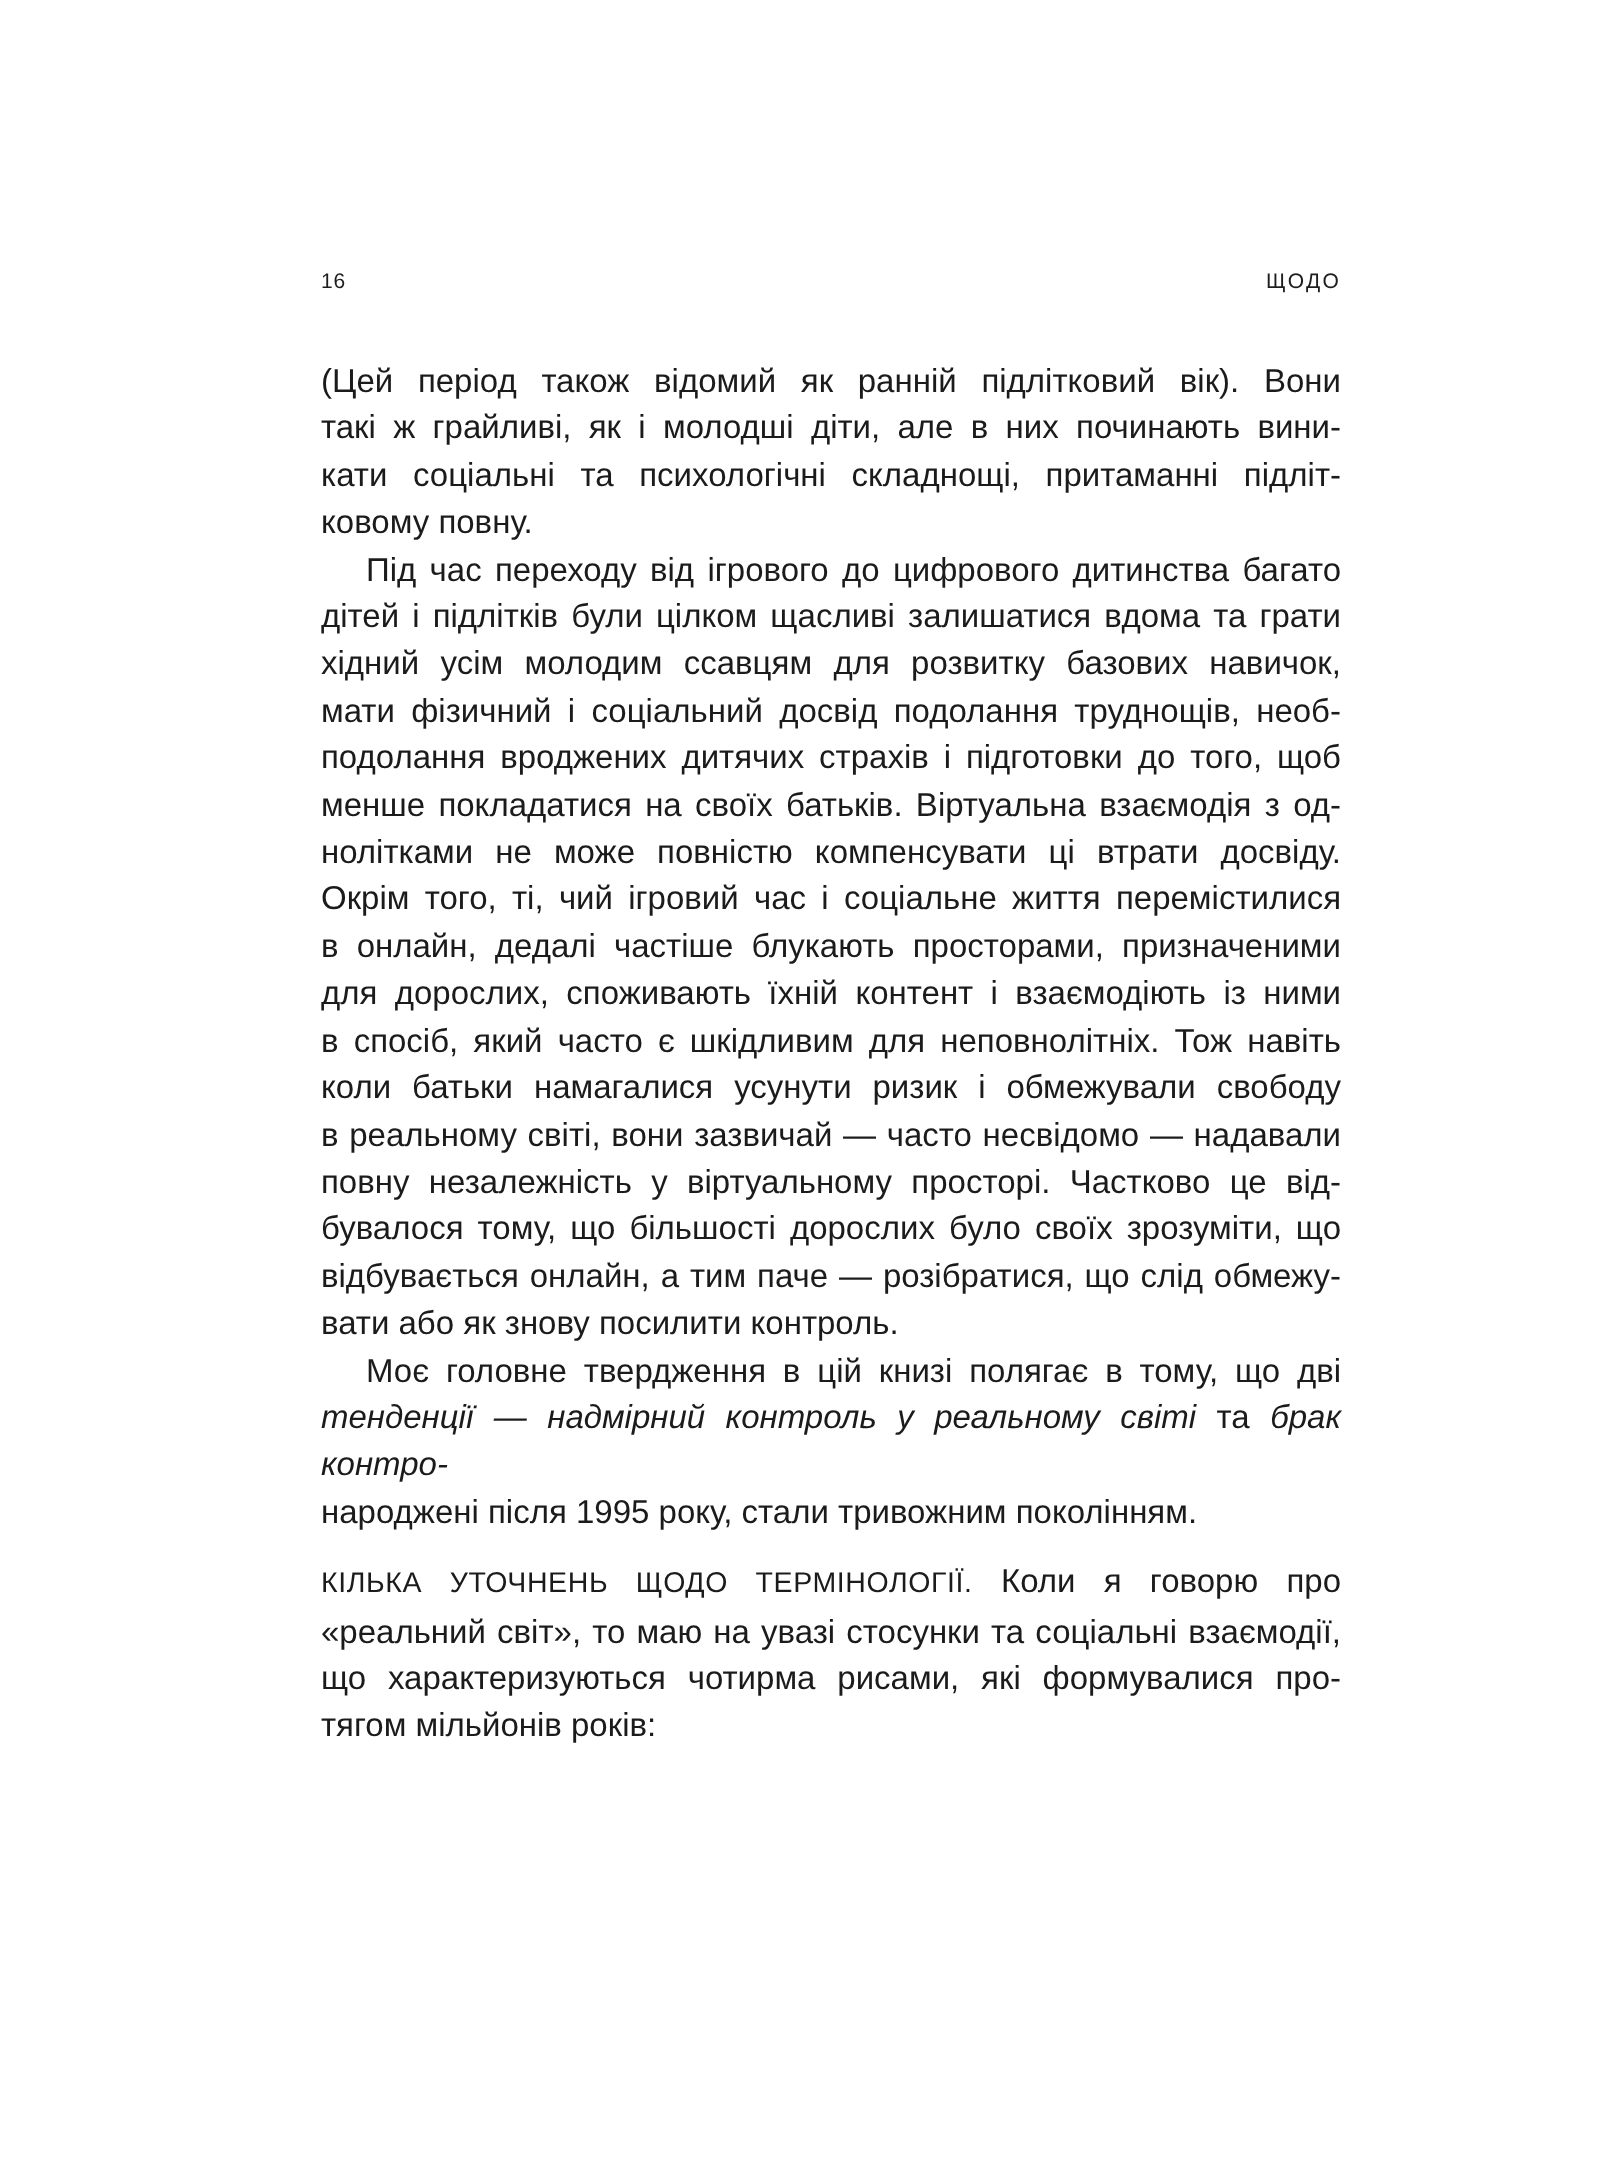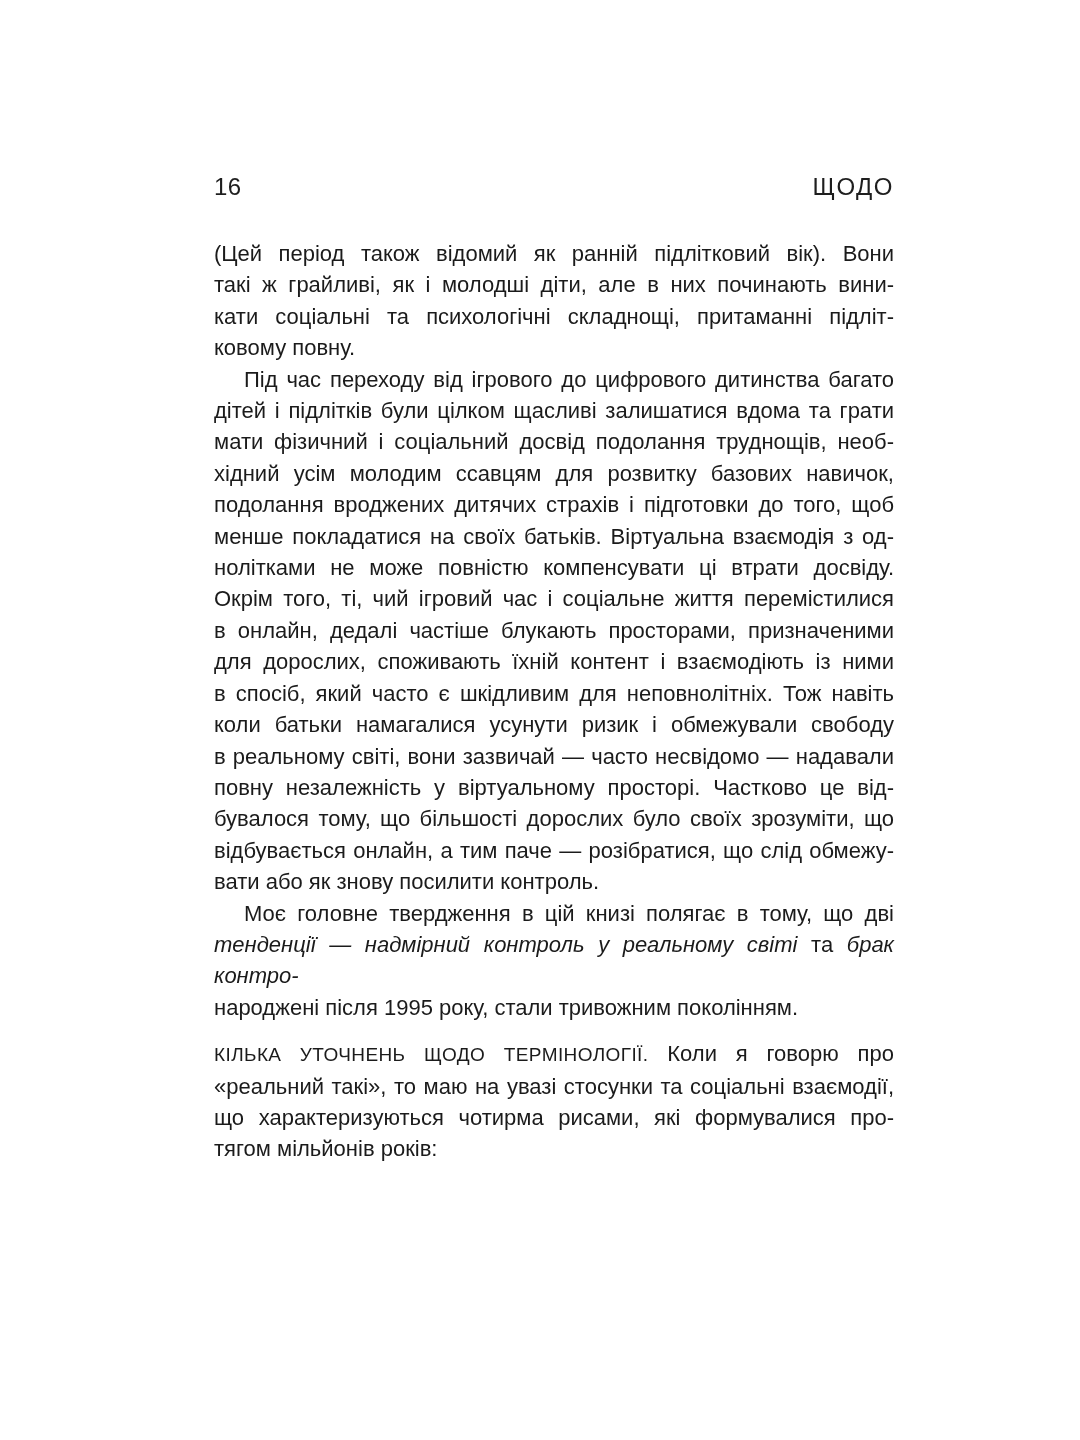--- a/index.html
+++ b/index.html
@@ -17,21 +17,21 @@
   
   .running-header {
     position: absolute;
     left: 214px;
     top: 177px;
     width: 680px;
     display: flex;
     justify-content: space-between;
     align-items: flex-end;
     font-family: "Liberation Sans", "DejaVu Sans", sans-serif;
-    font-size: 24px;
+    font-size: 14px;
     line-height: 20px;
     color: #1e1e1e;
   }
   .running-header .page-number {
     letter-spacing: 0.5px;
   }
   .running-header .running-title {
     letter-spacing: 1.5px;
   }
   
@@ -73,22 +73,22 @@
   <div class="text-block">
       <div class="paragraph">
         <div class="line"><span class="seg-normal">(Цей період також відомий як ранній підлітковий вік). Вони</span></div>
         <div class="line"><span class="seg-normal">такі ж грайливі, як і молодші діти, але в них починають вини-</span></div>
         <div class="line"><span class="seg-normal">кати соціальні та психологічні складнощі, притаманні підліт-</span></div>
         <div class="line last"><span class="seg-normal">ковому повну.</span></div>
       </div>
       <div class="paragraph">
         <div class="line indent"><span class="seg-normal">Під час переходу від ігрового до цифрового дитинства багато</span></div>
         <div class="line"><span class="seg-normal">дітей і підлітків були цілком щасливі залишатися вдома та грати</span></div>
+        <div class="line"><span class="seg-normal">хідний усім молодим ссавцям для розвитку базових навичок,</span></div>
         <div class="line"><span class="seg-normal">мати фізичний і соціальний досвід подолання труднощів, необ-</span></div>
-        <div class="line"><span class="seg-normal">хідний усім молодим ссавцям для розвитку базових навичок,</span></div>
         <div class="line"><span class="seg-normal">подолання вроджених дитячих страхів і підготовки до того, щоб</span></div>
         <div class="line"><span class="seg-normal">менше покладатися на своїх батьків. Віртуальна взаємодія з од-</span></div>
         <div class="line"><span class="seg-normal">нолітками не може повністю компенсувати ці втрати досвіду.</span></div>
         <div class="line"><span class="seg-normal">Окрім того, ті, чий ігровий час і соціальне життя перемістилися</span></div>
         <div class="line"><span class="seg-normal">в онлайн, дедалі частіше блукають просторами, призначеними</span></div>
         <div class="line"><span class="seg-normal">для дорослих, споживають їхній контент і взаємодіють із ними</span></div>
         <div class="line"><span class="seg-normal">в спосіб, який часто є шкідливим для неповнолітніх. Тож навіть</span></div>
         <div class="line"><span class="seg-normal">коли батьки намагалися усунути ризик і обмежували свободу</span></div>
         <div class="line"><span class="seg-normal">в реальному світі, вони зазвичай — часто несвідомо — надавали</span></div>
         <div class="line"><span class="seg-normal">повну незалежність у віртуальному просторі. Частково це від-</span></div>
@@ -96,18 +96,18 @@
         <div class="line"><span class="seg-normal">відбувається онлайн, а тим паче — розібратися, що слід обмежу-</span></div>
         <div class="line last"><span class="seg-normal">вати або як знову посилити контроль.</span></div>
       </div>
       <div class="paragraph">
         <div class="line indent"><span class="seg-normal">Моє головне твердження в цій книзі полягає в тому, що дві</span></div>
         <div class="line"><span class="seg-italic">тенденції — надмірний контроль у реальному світі</span><span class="seg-normal"> та </span><span class="seg-italic">брак контро-</span></div>
         <div class="line last"><span class="seg-normal">народжені після 1995 року, стали тривожним поколінням.</span></div>
       </div>
       <div class="paragraph gap-before">
         <div class="line"><span class="seg-caps">КІЛЬКА УТОЧНЕНЬ ЩОДО ТЕРМІНОЛОГІЇ.</span><span class="seg-normal"> Коли я говорю про</span></div>
-        <div class="line"><span class="seg-normal">«реальний такі», то маю на увазі стосунки та соціальні взаємодії,</span></div>
+        <div class="line"><span class="seg-normal">«реальний світ», то маю на увазі стосунки та соціальні взаємодії,</span></div>
         <div class="line"><span class="seg-normal">що характеризуються чотирма рисами, які формувалися про-</span></div>
         <div class="line last"><span class="seg-normal">тягом мільйонів років:</span></div>
       </div>
     </div>
 </div>
 
 </body></html>

